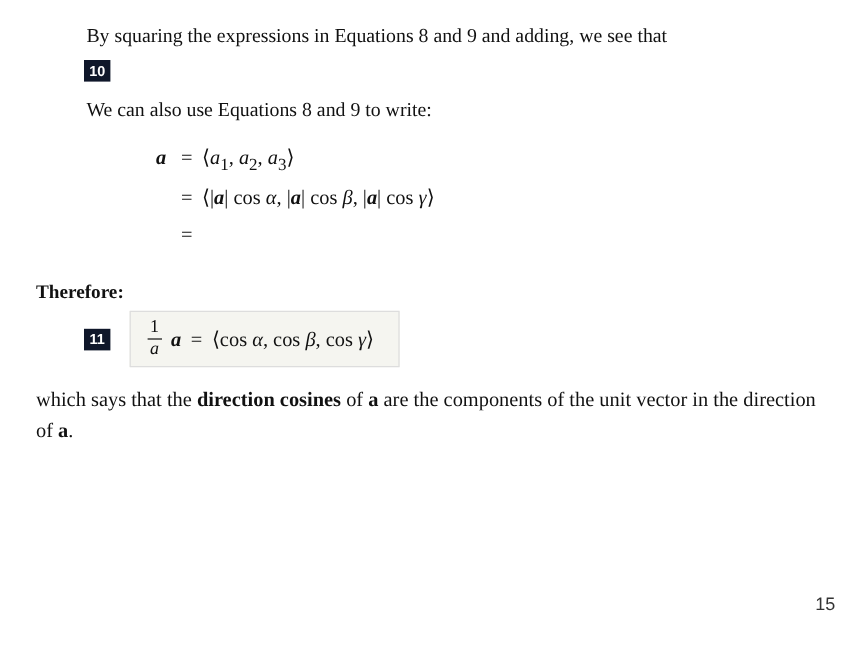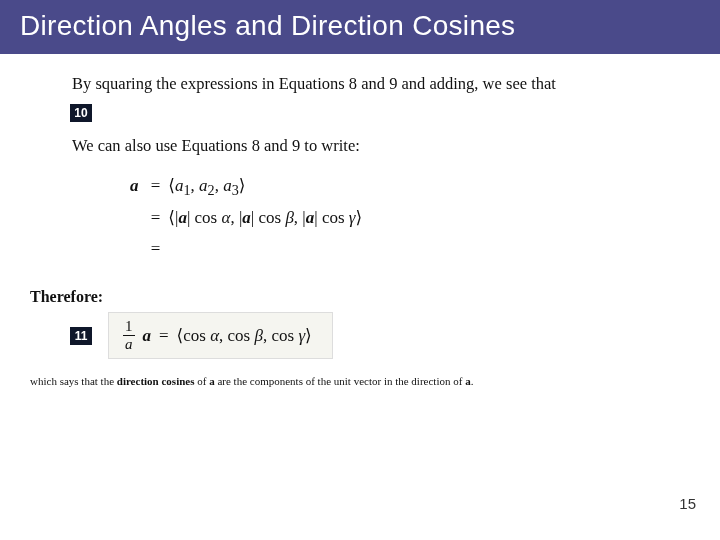--- a/index.html
+++ b/index.html
@@ -146,43 +146,40 @@
       font-size: 15px;
     }
 
     .frac-den {
       padding: 0 2px;
       font-size: 15px;
     }
 
     
     .bottom-para {
-      font-size: 11px;
+      font-size: 17px;
       line-height: 1.5;
       margin-top: 4px;
     }
 
     
     .page-number {
       position: absolute;
       bottom: 28px;
       right: 24px;
       font-size: 15px;
       color: #333;
       font-family: Arial, sans-serif;
     }
   </style>
 </head>
 <body>
 
 <div class="page">
 
-  <div class="title-bar">
-    <span class="title-text">Direction Angles and Direction Cosines</span>
-  </div>
 
   <div class="content">
 
     <p class="para">
       <span>By squaring the expressions in Equations 8 and 9 and adding, we see that</span>
     </p>
 
     <div class="eq-row">
       <div class="eq-label">10</div>
     </div>

